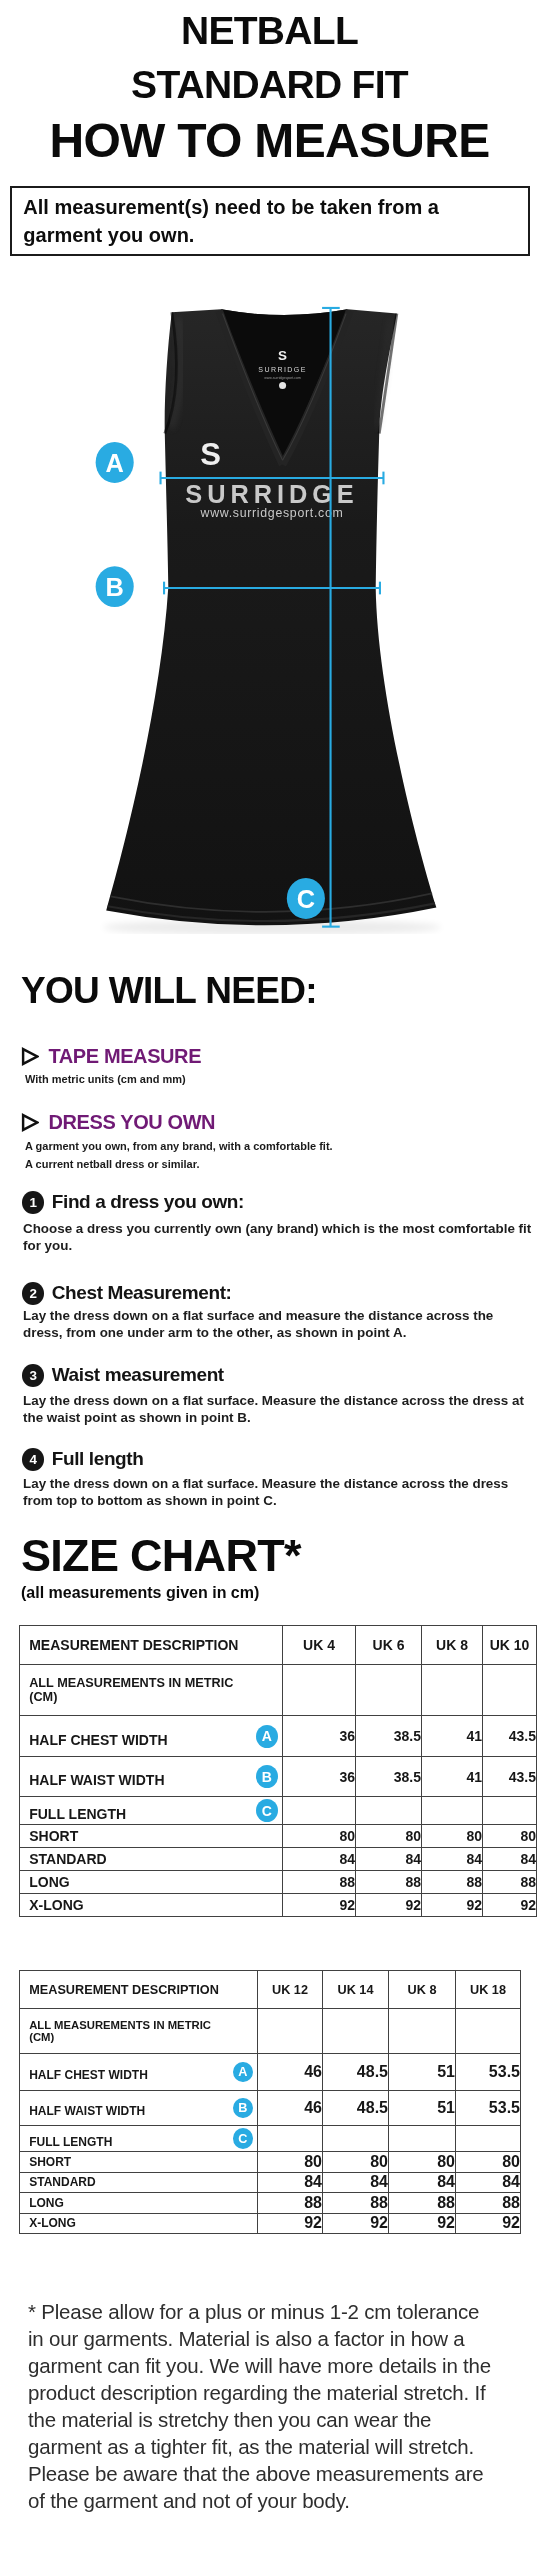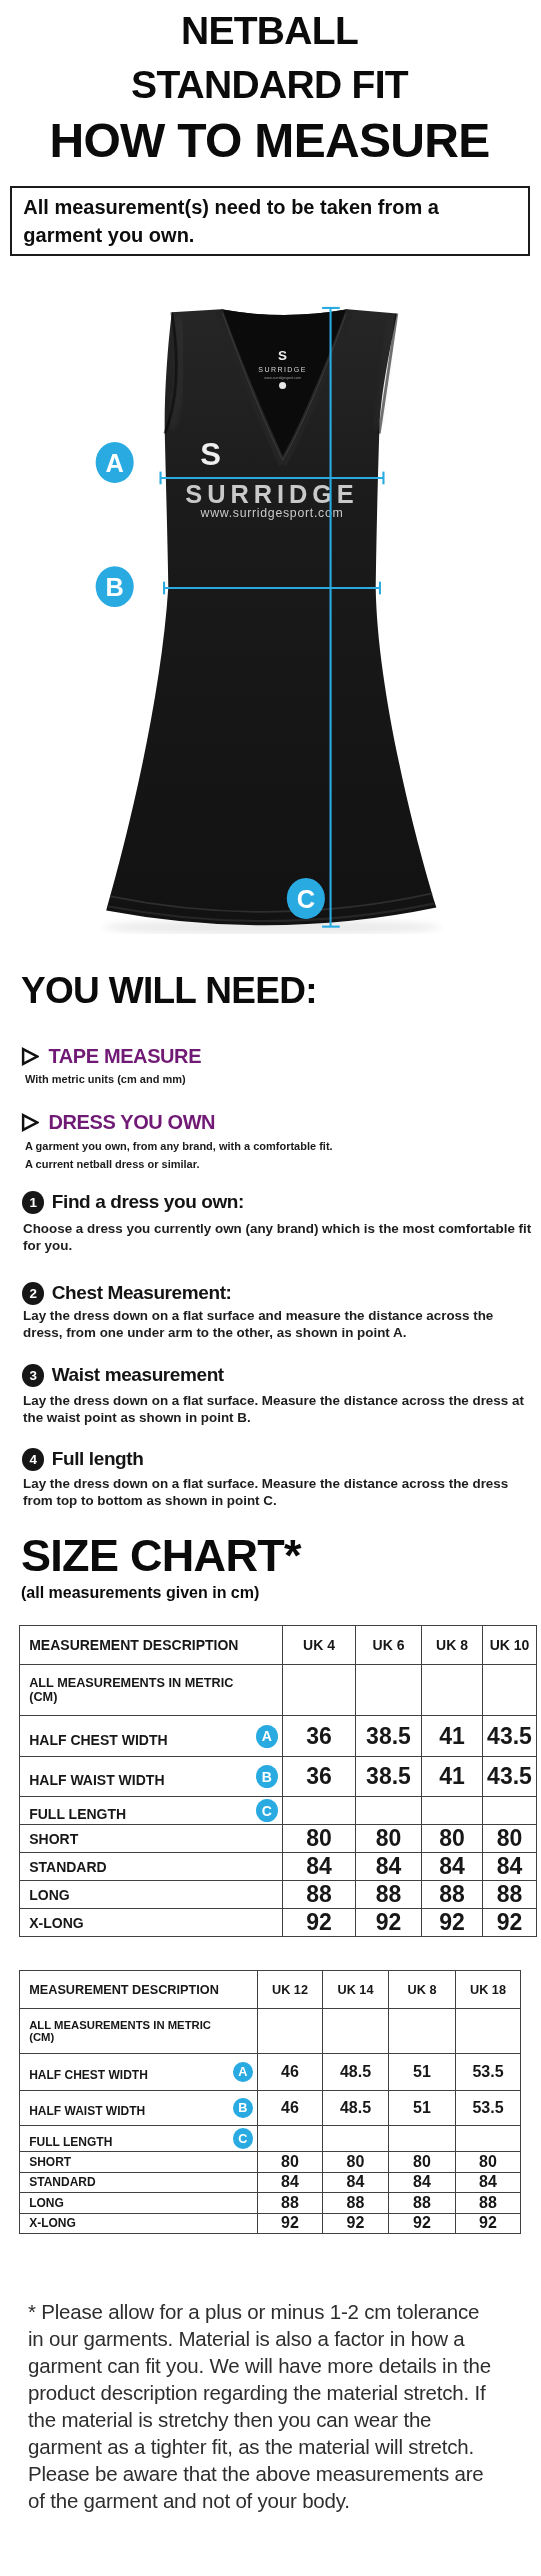--- a/index.html
+++ b/index.html
@@ -71,31 +71,31 @@
   .lbl{font-weight:700;text-align:left;}
   .val{text-align:center;font-weight:700;}
   .cbadge{
     border-radius:50%;background:#29ABE2;color:#fff;font-weight:800;
     display:flex;align-items:center;justify-content:center;flex:0 0 auto;
   }
   
   #table1{position:absolute;top:1625px;left:19px;width:517px;}
   #table1 th{font-size:14px;}
   #table1 .lbl{font-size:14px;}
-  #table1 .val{font-size:23px;}
+  #table1 .val{font-size:14px;text-align:right;}
   #table1 .cbadge{width:22px;height:23px;font-size:14px;}
   #table1 tr.hdr{height:39px;} #table1 tr.metric{height:51px;}
   #table1 tr.chest{height:41px;} #table1 tr.waist{height:40px;}
   #table1 tr.flen{height:28px;} #table1 tr.len4{height:23px;}
   #table1 tr.metric .lbl{font-size:12.7px;max-width:212px;}
   
   #table2{position:absolute;top:1970px;left:19px;width:501px;}
   #table2 th{font-size:12.7px;}
   #table2 .lbl{font-size:12px;}
-  #table2 .val{font-size:16px;}
+  #table2 .val{font-size:16px;text-align:right;}
   #table2 .cbadge{width:20px;height:20.5px;font-size:12.7px;}
   #table2 tr.hdr{height:38px;} #table2 tr.metric{height:45px;}
   #table2 tr.chest{height:37px;} #table2 tr.waist{height:35px;}
   #table2 tr.flen{height:26px;} #table2 tr.len4{height:20.5px;}
   #table2 tr.metric .lbl{font-size:11.3px;max-width:191px;}
   
   #footnote{
     position:absolute;top:2298px;left:28px;width:471px;
     font-size:20.5px;font-weight:300;line-height:27px;color:#2e2e2e;
     letter-spacing:-0.2px;

